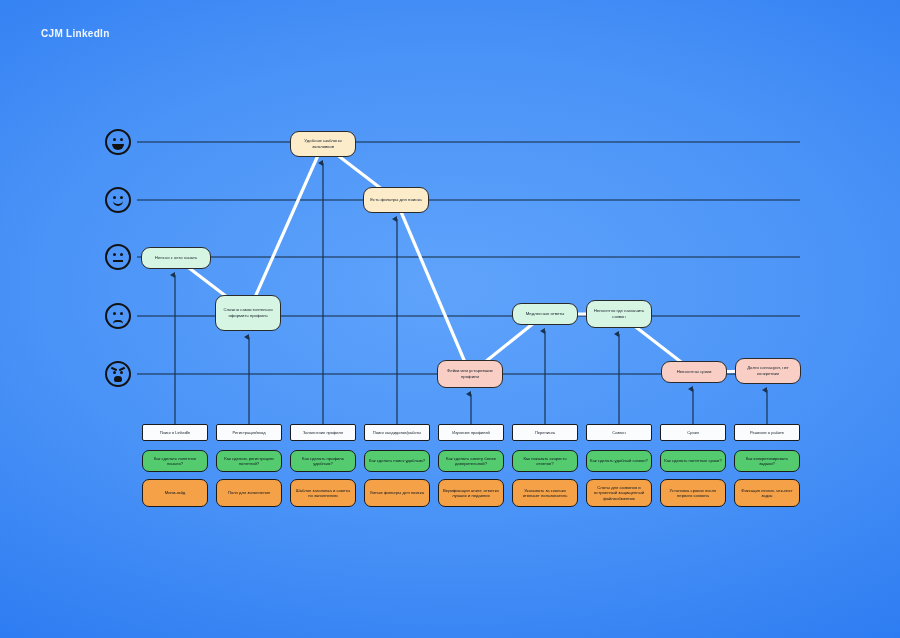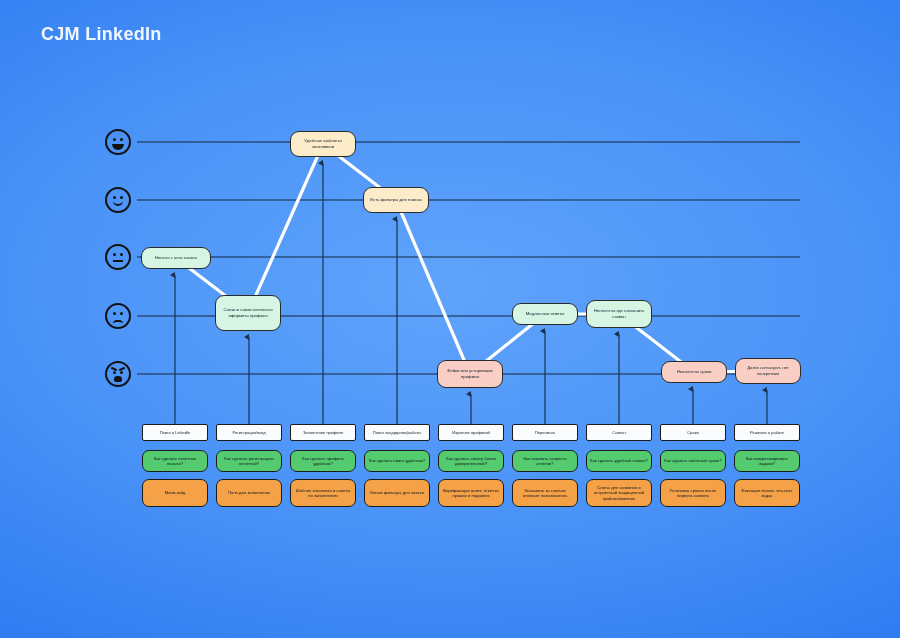--- a/index.html
+++ b/index.html
@@ -7,21 +7,21 @@
   body {
     font-family: "Liberation Sans", sans-serif;
     background: radial-gradient(ellipse 120% 95% at 50% 45%, #5fa3fb 0%, #4a93f7 38%, #2f7df2 70%, #1d6ae8 100%);
     position: relative;
   }
   #canvas { position: absolute; inset: 0; width: 900px; height: 638px; }
 
   
   .title {
     position: absolute; left: 41px; top: 25px;
-    font-size: 18px; font-weight: 700; color: #f2f7ff;
+    font-size: 10px; font-weight: 700; color: #f2f7ff;
     letter-spacing: .3px; line-height: 18px;
   }
 
   
   .emoji {
     position: absolute; width: 26px; height: 26px; left: 105px;
     border: 2.4px solid #121212; border-radius: 50%;
     background: transparent;
   }
   .emoji i { position: absolute; background: #121212; display: block; }

